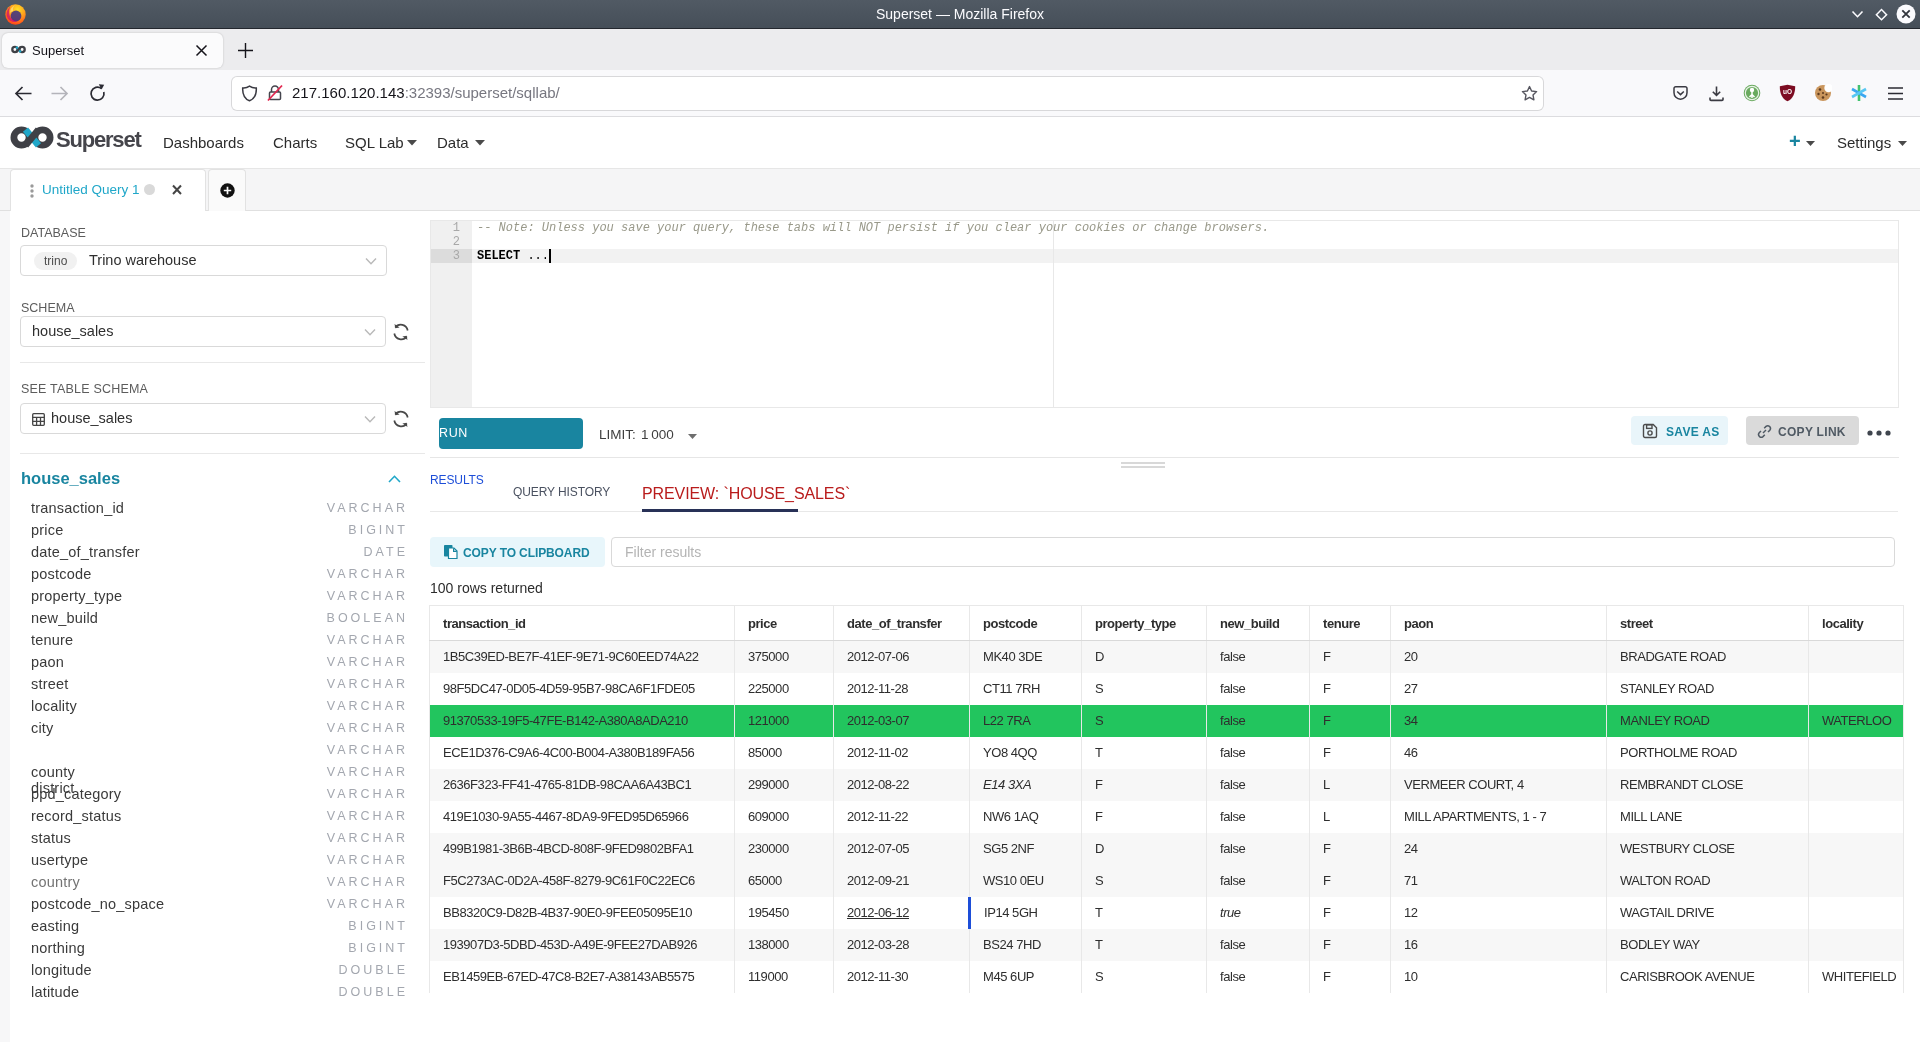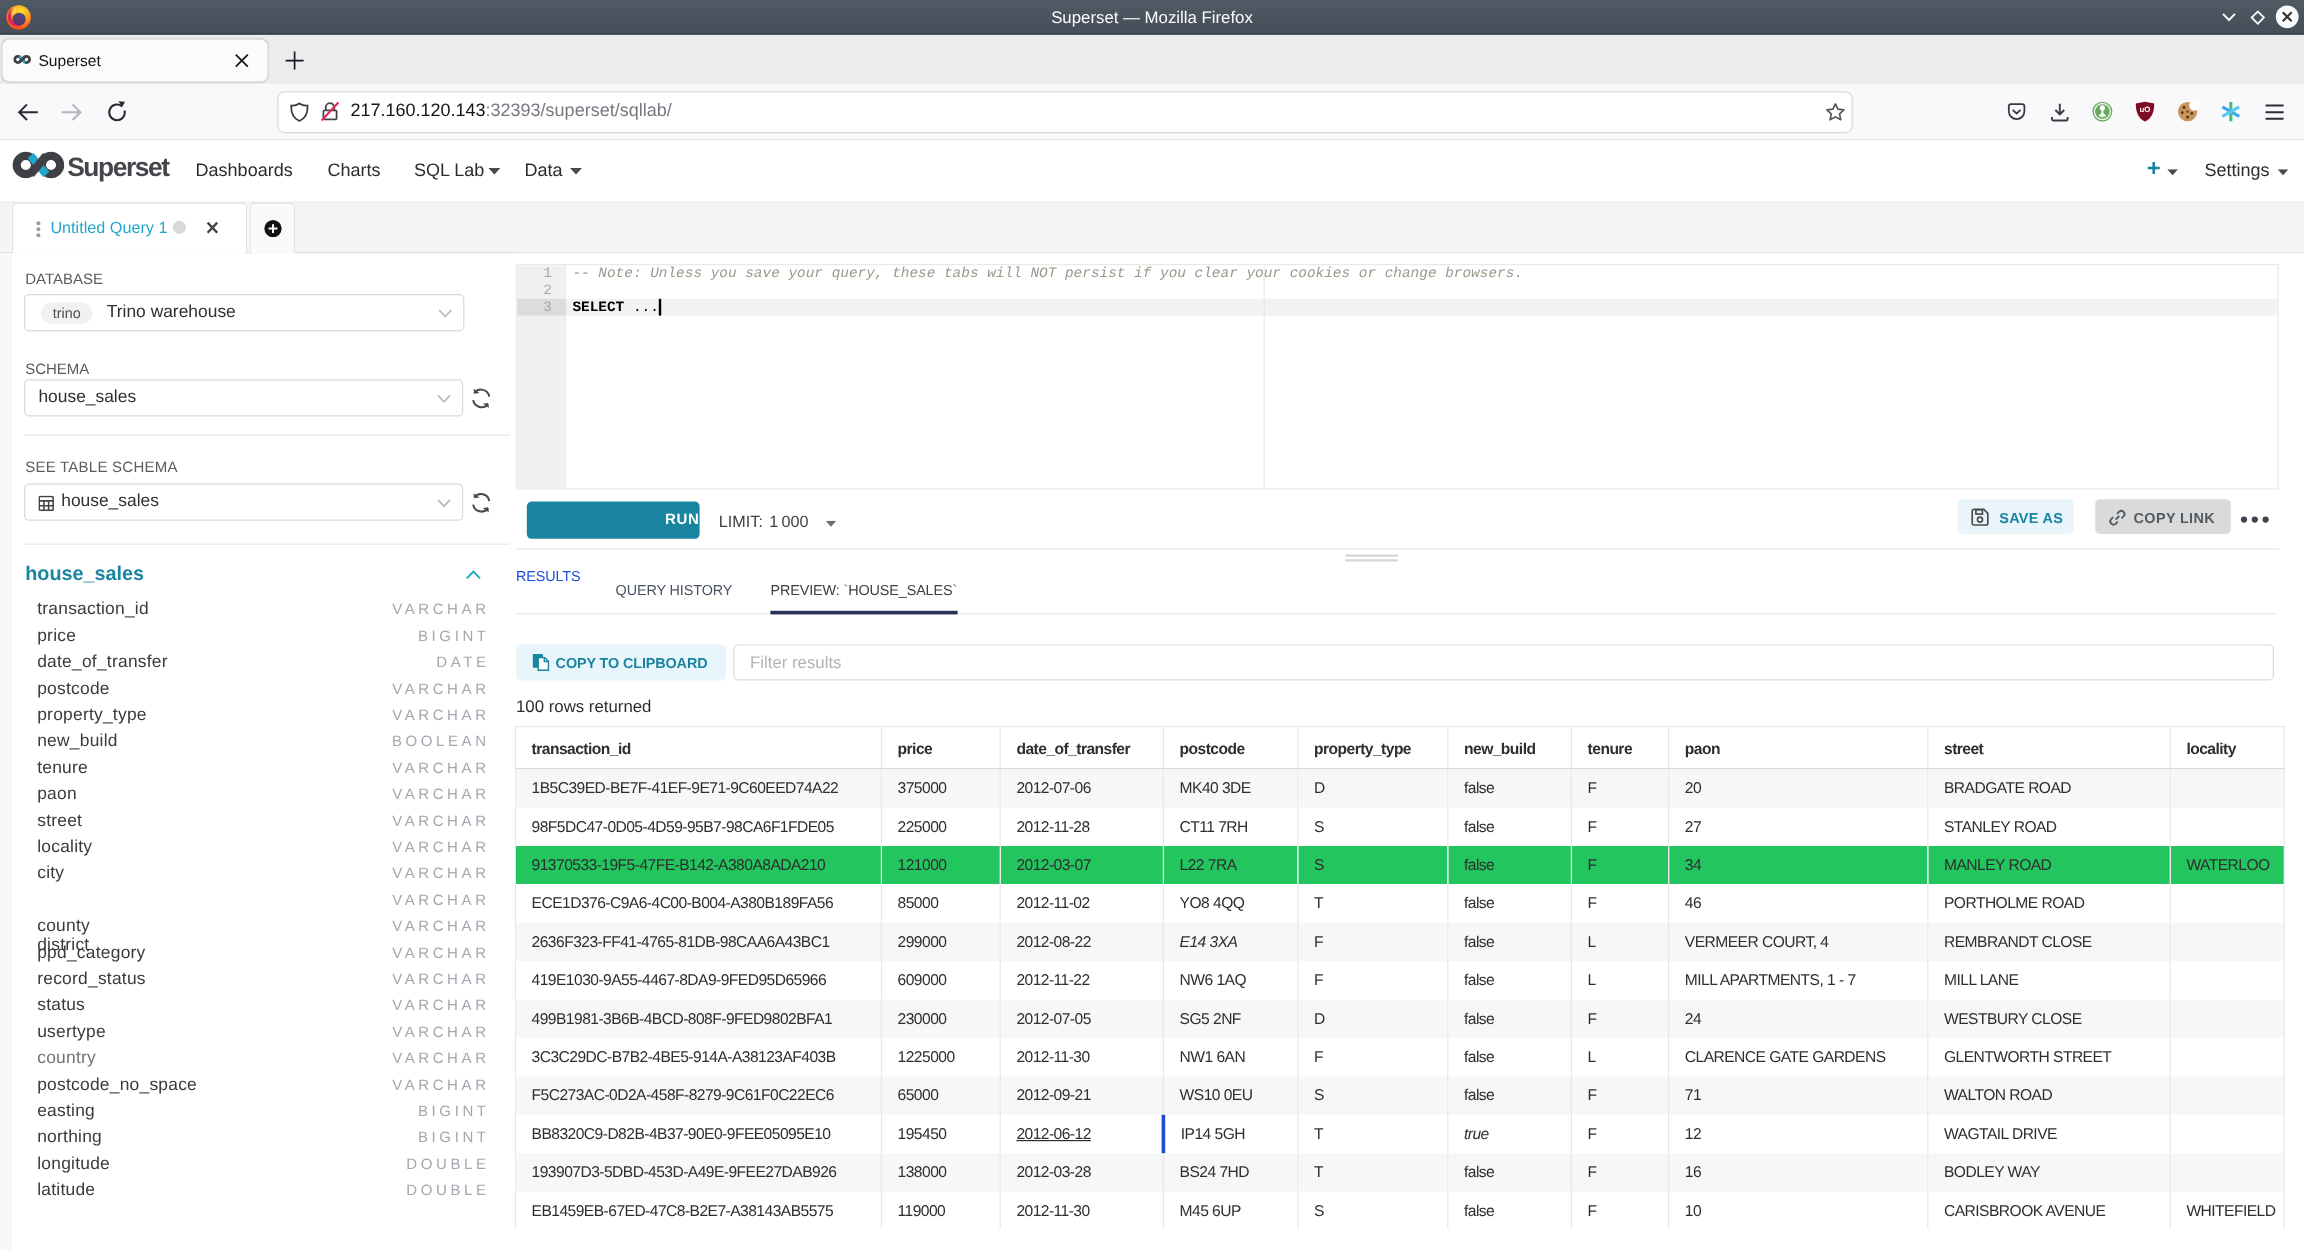--- a/index.html
+++ b/index.html
@@ -278,21 +278,21 @@
     <div class="abs" style="left:0;top:28px;width:41px;height:14px;background:#dcdcdc;"></div>
     <div class="abs" style="left:41px;top:28px;width:1426px;height:14px;background:#f2f2f2;"></div>
     <div class="abs" style="left:622px;top:0;width:1px;height:186px;background:#e8e8e8;"></div>
     <div class="abs" style="left:0;top:0;width:29px;font-family:'Liberation Mono',monospace;font-size:12px;line-height:14px;color:#a8a8a8;text-align:right;">1<br>2<br>3</div>
     <div class="abs" style="left:46px;top:0;font-family:'Liberation Mono',monospace;font-size:12px;line-height:14px;white-space:pre;color:#99998a;font-style:italic;">-- Note: Unless you save your query, these tabs will NOT persist if you clear your cookies or change browsers.</div>
     <div class="abs" style="left:46px;top:28px;font-family:'Liberation Mono',monospace;font-size:12px;line-height:14px;white-space:pre;color:#000;"><b>SELECT</b> ...</div>
     <div class="abs" style="left:118px;top:28px;width:1.5px;height:14px;background:#000;"></div>
   </div>
 
   <div class="abs" style="left:0;top:197px;width:1469px;height:50px;border-bottom:1px solid #e6e6e6;">
-    <div class="abs" style="left:9px;top:10px;width:144px;height:31px;background:#1985a0;border-radius:4px;color:#fff;font-size:12.5px;font-weight:bold;letter-spacing:0.6px;text-align:right;line-height:31px;">RUN</div>
+    <div class="abs" style="left:9px;top:10px;width:144px;height:31px;background:#1985a0;border-radius:4px;color:#fff;font-size:12.5px;font-weight:normal;letter-spacing:0.6px;text-align:left;line-height:31px;">RUN</div>
     <div class="abs" style="left:169px;top:19px;font-size:13.5px;color:#3f3f3f;">LIMIT:</div>
     <div class="abs" style="left:211px;top:19px;font-size:13.5px;color:#3f3f3f;">1 000</div>
     <svg class="abs" style="left:258px;top:26px;" width="9" height="6" viewBox="0 0 9 6">
         <path d="M0 0 L4.5 5 L9 0 Z" fill="#6e6e6e"></path>
       </svg>
     <div class="abs" style="left:1201px;top:8px;width:97px;height:29px;background:#e9f5fa;border-radius:4px;"></div>
     <svg class="abs" style="left:1212px;top:15px;" width="16" height="16" viewBox="0 0 16 16">
       <path d="M1.5 3 a1.5 1.5 0 0 1 1.5 -1.5 h8.2 L14.5 4.8 V13 a1.5 1.5 0 0 1 -1.5 1.5 h-10 a1.5 1.5 0 0 1 -1.5 -1.5 Z" fill="none" stroke="#4c4c4c" stroke-width="1.4"></path>
       <rect x="4.6" y="1.8" width="5.4" height="3.6" fill="none" stroke="#4c4c4c" stroke-width="1.4"></rect>
       <circle cx="8" cy="10" r="2.1" fill="none" stroke="#4c4c4c" stroke-width="1.4"></circle>
@@ -311,21 +311,21 @@
         <circle cx="22" cy="5" r="2.6" fill="#3f454e"></circle>
       </svg>
   </div>
 
   <div class="abs" style="left:691px;top:251px;width:44px;height:2px;background:#d8d8d8;"></div>
   <div class="abs" style="left:691px;top:255px;width:44px;height:2px;background:#d8d8d8;"></div>
 
   <div class="abs" style="left:0;top:300px;width:1468px;height:1px;background:#e8e8e8;"></div>
   <div class="abs" style="left:0;top:262px;font-size:12px;font-weight:500;color:#1d4ed8;letter-spacing:-0.1px;text-align:center;">RESULTS</div>
   <div class="abs" style="left:83px;top:274px;font-size:12px;font-weight:500;color:#4a5160;letter-spacing:-0.1px;">QUERY HISTORY</div>
-  <div class="abs" style="left:212px;top:274px;font-size:12px;font-weight:500;color:#404040;letter-spacing:-0.1px;">PREVIEW: `HOUSE_SALES`</div>
+  <div class="abs" style="left:212px;top:274px;font-size:16px;font-weight:500;color:#b91c1c;letter-spacing:-0.1px;">PREVIEW: `HOUSE_SALES`</div>
   <div class="abs" style="left:212px;top:298px;width:156px;height:3px;background:#283157;"></div>
 
   <div class="abs" style="left:0;top:326px;width:175px;height:30px;background:#e8f6fb;border-radius:4px;"></div>
   <svg class="abs" style="left:13px;top:333px;" width="16" height="16" viewBox="0 0 16 16">
     <rect x="1" y="1" width="8.5" height="11.5" rx="0.8" fill="#1985a0"></rect>
     <path d="M5.5 4 h5.5 l3 3 v7.5 h-8.5 Z" fill="#fff" stroke="#1985a0" stroke-width="1.2"></path>
     <path d="M10.6 4.2 V7.3 H13.8" fill="none" stroke="#1985a0" stroke-width="1.2"></path>
   </svg>
   <div class="abs" style="left:33px;top:335px;font-size:12px;font-weight:bold;color:#1985a0;letter-spacing:-0.1px;">COPY TO CLIPBOARD</div>
   <div class="abs" style="left:181px;top:326px;width:1284px;height:30px;border:1px solid #d9d9d9;border-radius:4px;"></div>
@@ -436,32 +436,20 @@
             <td style="padding:0 0 0 13px;border-left:1px solid #e8e8e8;border-right:1px solid #e8e8e8;overflow:hidden;white-space:nowrap;">230000</td>
             <td style="padding:0 0 0 13px;border-left:1px solid #e8e8e8;border-right:1px solid #e8e8e8;overflow:hidden;white-space:nowrap;">2012-07-05</td>
             <td style="padding:0 0 0 13px;border-left:1px solid #e8e8e8;border-right:1px solid #e8e8e8;overflow:hidden;white-space:nowrap;">SG5 2NF</td>
             <td style="padding:0 0 0 13px;border-left:1px solid #e8e8e8;border-right:1px solid #e8e8e8;overflow:hidden;white-space:nowrap;">D</td>
             <td style="padding:0 0 0 13px;border-left:1px solid #e8e8e8;border-right:1px solid #e8e8e8;overflow:hidden;white-space:nowrap;">false</td>
             <td style="padding:0 0 0 13px;border-left:1px solid #e8e8e8;border-right:1px solid #e8e8e8;overflow:hidden;white-space:nowrap;">F</td>
             <td style="padding:0 0 0 13px;border-left:1px solid #e8e8e8;border-right:1px solid #e8e8e8;overflow:hidden;white-space:nowrap;">24</td>
             <td style="padding:0 0 0 13px;border-left:1px solid #e8e8e8;border-right:1px solid #e8e8e8;overflow:hidden;white-space:nowrap;">WESTBURY CLOSE</td>
             <td style="padding:0 0 0 13px;border-left:1px solid #e8e8e8;border-right:1px solid #e8e8e8;overflow:hidden;white-space:nowrap;"></td>
           </tr>
-<tr style="height:32px;background:#fff;">
-            <td style="padding:0 0 0 13px;border-left:1px solid #e8e8e8;border-right:1px solid #e8e8e8;overflow:hidden;white-space:nowrap;">3C3C29DC-B7B2-4BE5-914A-A38123AF403B</td>
-            <td style="padding:0 0 0 13px;border-left:1px solid #e8e8e8;border-right:1px solid #e8e8e8;overflow:hidden;white-space:nowrap;">1225000</td>
-            <td style="padding:0 0 0 13px;border-left:1px solid #e8e8e8;border-right:1px solid #e8e8e8;overflow:hidden;white-space:nowrap;">2012-11-30</td>
-            <td style="padding:0 0 0 13px;border-left:1px solid #e8e8e8;border-right:1px solid #e8e8e8;overflow:hidden;white-space:nowrap;">NW1 6AN</td>
-            <td style="padding:0 0 0 13px;border-left:1px solid #e8e8e8;border-right:1px solid #e8e8e8;overflow:hidden;white-space:nowrap;">F</td>
-            <td style="padding:0 0 0 13px;border-left:1px solid #e8e8e8;border-right:1px solid #e8e8e8;overflow:hidden;white-space:nowrap;">false</td>
-            <td style="padding:0 0 0 13px;border-left:1px solid #e8e8e8;border-right:1px solid #e8e8e8;overflow:hidden;white-space:nowrap;">L</td>
-            <td style="padding:0 0 0 13px;border-left:1px solid #e8e8e8;border-right:1px solid #e8e8e8;overflow:hidden;white-space:nowrap;">CLARENCE GATE GARDENS</td>
-            <td style="padding:0 0 0 13px;border-left:1px solid #e8e8e8;border-right:1px solid #e8e8e8;overflow:hidden;white-space:nowrap;">GLENTWORTH STREET</td>
-            <td style="padding:0 0 0 13px;border-left:1px solid #e8e8e8;border-right:1px solid #e8e8e8;overflow:hidden;white-space:nowrap;"></td>
-          </tr>
 <tr style="height:32px;background:#f7f7f7;">
             <td style="padding:0 0 0 13px;border-left:1px solid #e8e8e8;border-right:1px solid #e8e8e8;overflow:hidden;white-space:nowrap;">F5C273AC-0D2A-458F-8279-9C61F0C22EC6</td>
             <td style="padding:0 0 0 13px;border-left:1px solid #e8e8e8;border-right:1px solid #e8e8e8;overflow:hidden;white-space:nowrap;">65000</td>
             <td style="padding:0 0 0 13px;border-left:1px solid #e8e8e8;border-right:1px solid #e8e8e8;overflow:hidden;white-space:nowrap;">2012-09-21</td>
             <td style="padding:0 0 0 13px;border-left:1px solid #e8e8e8;border-right:1px solid #e8e8e8;overflow:hidden;white-space:nowrap;">WS10 0EU</td>
             <td style="padding:0 0 0 13px;border-left:1px solid #e8e8e8;border-right:1px solid #e8e8e8;overflow:hidden;white-space:nowrap;">S</td>
             <td style="padding:0 0 0 13px;border-left:1px solid #e8e8e8;border-right:1px solid #e8e8e8;overflow:hidden;white-space:nowrap;">false</td>
             <td style="padding:0 0 0 13px;border-left:1px solid #e8e8e8;border-right:1px solid #e8e8e8;overflow:hidden;white-space:nowrap;">F</td>
             <td style="padding:0 0 0 13px;border-left:1px solid #e8e8e8;border-right:1px solid #e8e8e8;overflow:hidden;white-space:nowrap;">71</td>
             <td style="padding:0 0 0 13px;border-left:1px solid #e8e8e8;border-right:1px solid #e8e8e8;overflow:hidden;white-space:nowrap;">WALTON ROAD</td>

